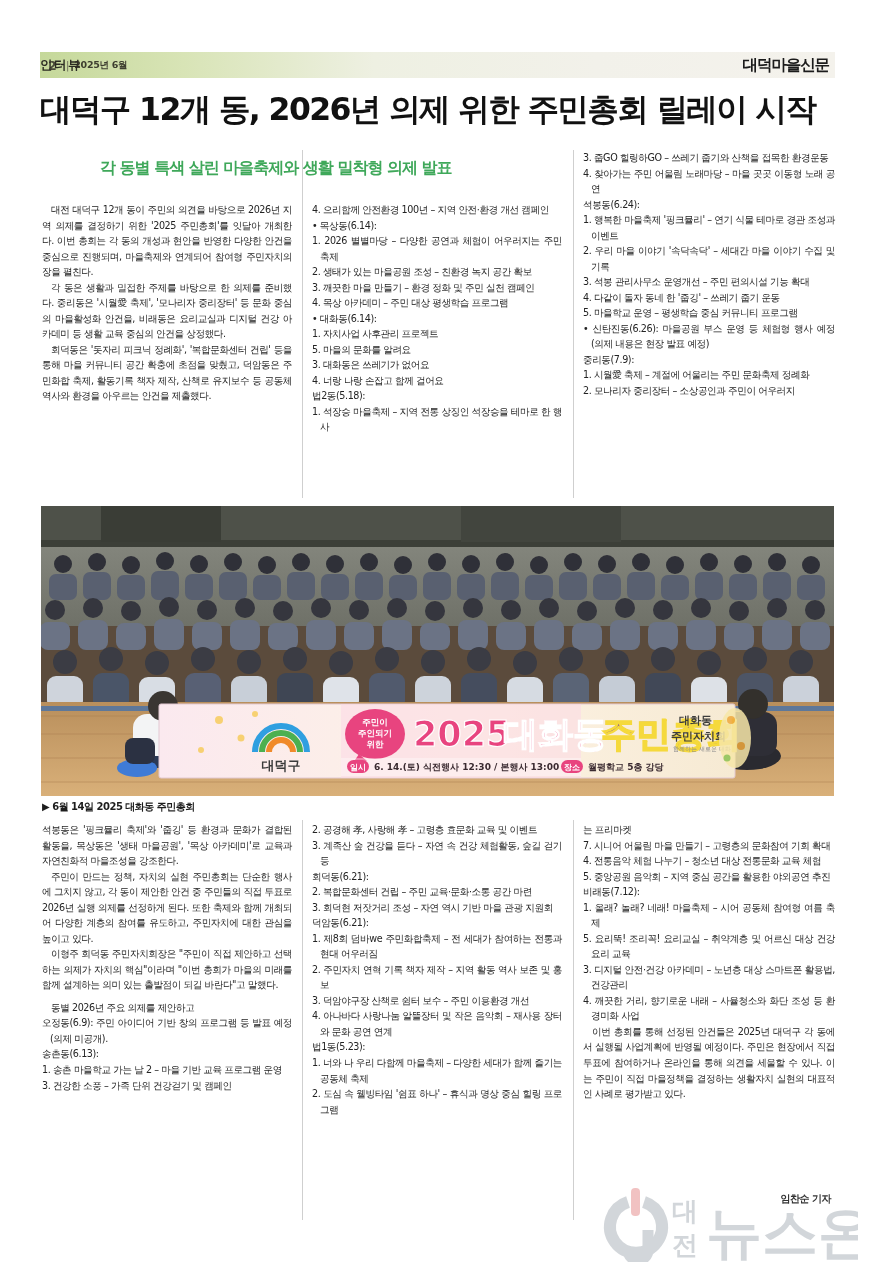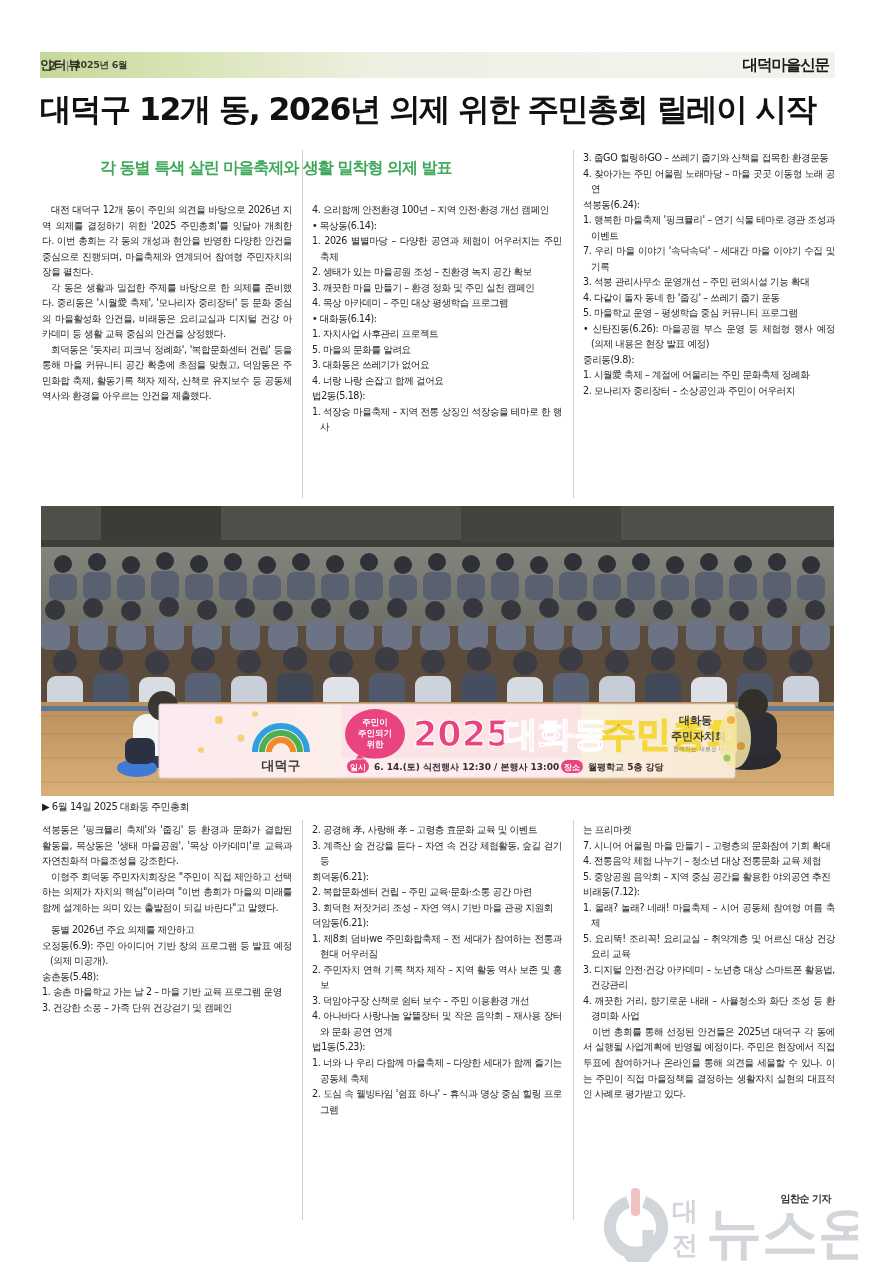--- a/index.html
+++ b/index.html
@@ -83,21 +83,21 @@
   
   .photo {
     position: absolute;
     left: 41px; top: 506px; width: 793px; height: 290px;
     overflow: hidden;
     background: #5b4b3c;
   }
   .photo svg { display: block; width: 100%; height: 100%; }
   .caption {
     position: absolute; left: 42px; top: 800px;
-    font-size: 10px; font-weight: 400; color: #1d1d1d;
+    font-size: 10px; font-weight: 700; color: #1d1d1d;
     letter-spacing: -0.5px;
   }
 
   
   #bot-col-1 { left: 42px;  top: 822px; width: 250px; }
   #bot-col-2 { left: 312px; top: 822px; width: 250px; }
   #bot-col-3 { left: 583px; top: 822px; width: 252px; }
 
   .byline {
     position: absolute; right: 44px; top: 1192px;
@@ -155,26 +155,26 @@
   <p class="hang">4. 너랑 나랑 손잡고 함께 걸어요</p>
   <p class="hang">법2동(5.18):</p>
   <p class="hang">1. 석장승 마을축제 – 지역 전통 상징인 석장승을 테마로 한 행사</p>
 </div>
 
 <div class="col" id="top-col-3">
   <p class="hang">3. 줍GO 힐링하GO – 쓰레기 줍기와 산책을 접목한 환경운동</p>
   <p class="hang">4. 찾아가는 주민 어울림 노래마당 – 마을 곳곳 이동형 노래 공연</p>
   <p class="hang">석봉동(6.24):</p>
   <p class="hang">1. 행복한 마을축제 '핑크뮬리' – 연기 식물 테마로 경관 조성과 이벤트</p>
-  <p class="hang">7. 우리 마을 이야기 '속닥속닥' – 세대간 마을 이야기 수집 및 기록</p>
+  <p class="hang">2. 우리 마을 이야기 '속닥속닥' – 세대간 마을 이야기 수집 및 기록</p>
   <p class="hang">3. 석봉 관리사무소 운영개선 – 주민 편의시설 기능 확대</p>
   <p class="hang">4. 다같이 돌자 동네 한 '줍깅' – 쓰레기 줍기 운동</p>
   <p class="hang">5. 마을학교 운영 – 평생학습 중심 커뮤니티 프로그램</p>
   <p class="hang">• 신탄진동(6.26): 마을공원 부스 운영 등 체험형 행사 예정 (의제 내용은 현장 발표 예정)</p>
-  <p class="hang">중리동(9.8):</p>
+  <p class="hang">중리동(7.9):</p>
   <p class="hang">1. 시월愛 축제 – 계절에 어울리는 주민 문화축제 정례화</p>
   <p class="hang">2. 모나리자 중리장터 – 소상공인과 주민이 어우러지</p>
 </div>
 
 <div class="photo">
   <svg viewBox="0 0 793 290" preserveAspectRatio="none">
     <defs>
       <linearGradient id="wallg" x1="0" y1="0" x2="0" y2="1">
         <stop offset="0" stop-color="#8d8f86"></stop>
           <stop offset="1" stop-color="#6f7168"></stop>
@@ -420,25 +420,26 @@
         <circle cx="686" cy="252" r="3.5" fill="#8cc152"></circle>
       </g>
     </g>
   </svg>
 </div>
 
 <div class="caption">▶ 6월 14일 2025 대화동 주민총회</div>
 
 <div class="col" id="bot-col-1">
   <p>석봉동은 '핑크뮬리 축제'와 '줍깅' 등 환경과 문화가 결합된 활동을, 목상동은 '생태 마을공원', '목상 아카데미'로 교육과 자연친화적 마을조성을 강조한다.</p>
+  <p class="ind">주민이 만드는 정책, 자치의 실현 주민총회는 단순한 행사에 그치지 않고, 각 동이 제안한 안건 중 주민들의 직접 투표로 2026년 실행 의제를 선정하게 된다. 또한 축제와 함께 개최되어 다양한 계층의 참여를 유도하고, 주민자치에 대한 관심을 높이고 있다.</p>
   <p class="ind">이형주 회덕동 주민자치회장은 "주민이 직접 제안하고 선택하는 의제가 자치의 핵심"이라며 "이번 총회가 마을의 미래를 함께 설계하는 의미 있는 출발점이 되길 바란다"고 말했다.</p>
   <div class="gap"></div>
   <p class="ind">동별 2026년 주요 의제를 제안하고</p>
   <p class="hang">오정동(6.9): 주민 아이디어 기반 창의 프로그램 등 발표 예정(의제 미공개).</p>
-  <p class="hang">송촌동(5.48):</p>
+  <p class="hang">송촌동(6.13):</p>
   <p class="hang">1. 송촌 마을학교 가는 날 2 – 마을 기반 교육 프로그램 운영</p>
   <p class="hang">3. 건강한 소풍 – 가족 단위 건강걷기 및 캠페인</p>
 </div>
 
 <div class="col" id="bot-col-2">
   <p class="hang">2. 공경해 孝, 사랑해 孝 – 고령층 효문화 교육 및 이벤트</p>
   <p class="hang">3. 계족산 숲 건강을 듣다 – 자연 속 건강 체험활동, 숲길 걷기 등</p>
   <p class="hang">회덕동(6.21):</p>
   <p class="hang">2. 복합문화센터 건립 – 주민 교육·문화·소통 공간 마련</p>
   <p class="hang">3. 회덕현 저잣거리 조성 – 자연 역시 기반 마을 관광 지원회</p>

